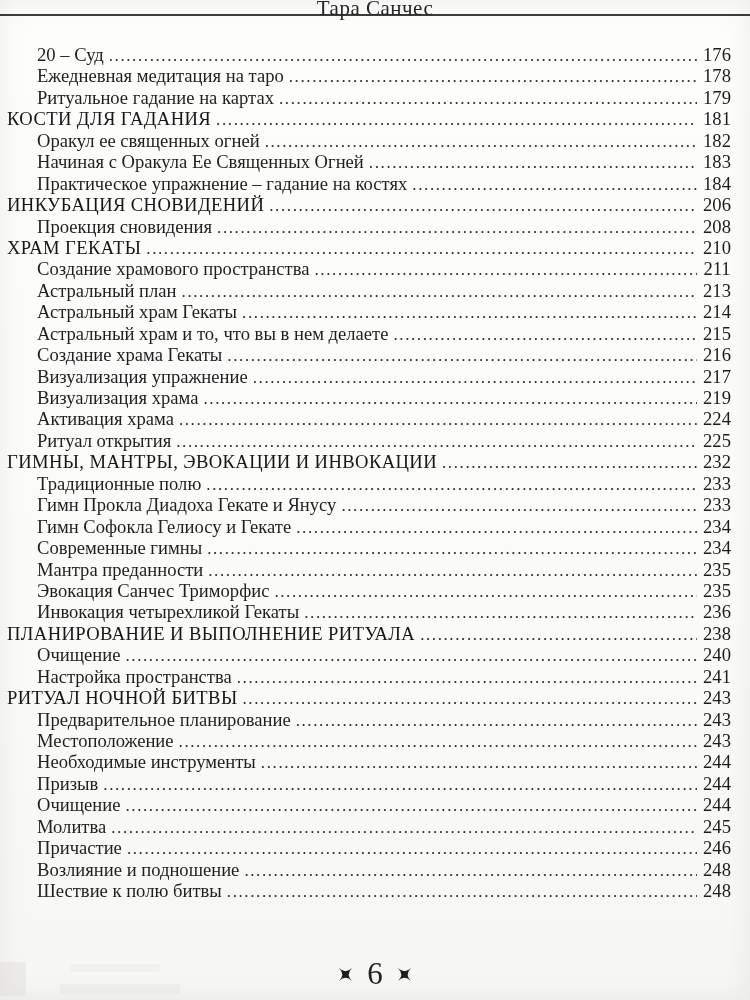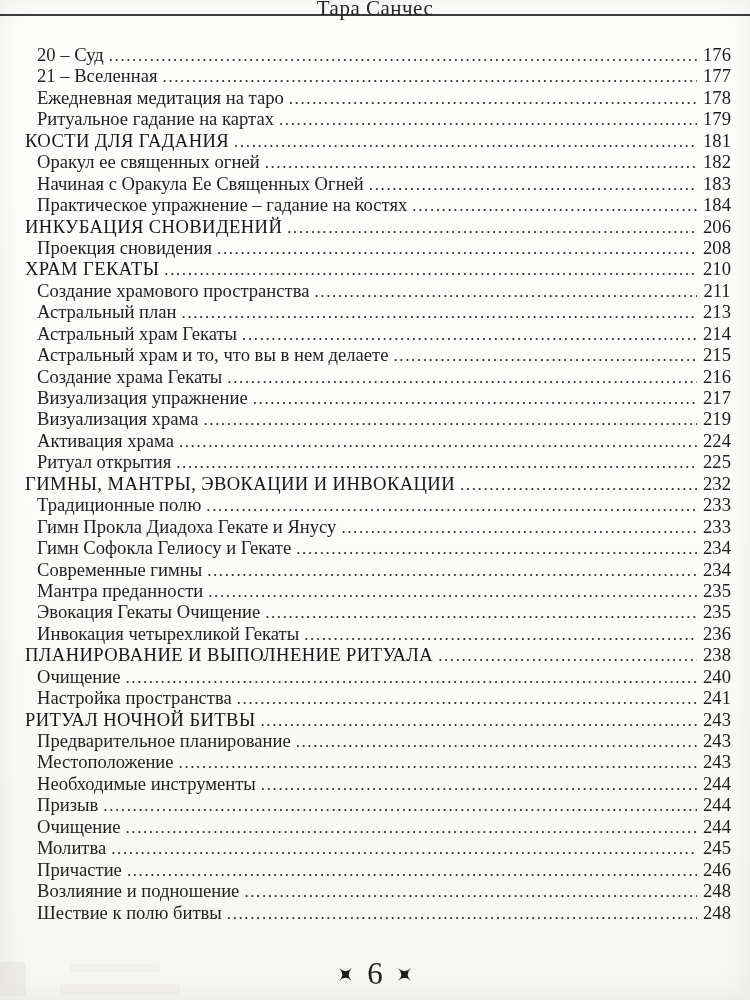--- a/index.html
+++ b/index.html
@@ -40,21 +40,20 @@
   .toc-row {
     display: flex;
     align-items: baseline;
     height: 21.45px;
     font-size: 18.6px;
     white-space: nowrap;
   }
   .toc-row.section .label {
     letter-spacing: 0.4px;
     color: #161616;
-    margin-left: 18px;
   }
   .toc-row.sub { padding-left: 30px; }
   .label { flex: 0 0 auto; }
   .dots {
     flex: 1 1 auto;
     overflow: hidden;
     white-space: nowrap;
     margin: 0 3px 0 5px;
     color: #2c2c2c;
     min-width: 10px;
@@ -102,25 +101,20 @@
     <span class="title">Тара Санчес</span>
   </div>
 
   <div class="toc" id="toc-rows">
       <div class="toc-row sub">
         <span class="label">20 – Суд</span>
         <span class="dots"></span>
         <span class="pagenum">176</span>
       </div>
       <div class="toc-row sub">
-        <span class="label">21 – Вселенная</span>
-        <span class="dots"></span>
-        <span class="pagenum">177</span>
-      </div>
-      <div class="toc-row sub">
         <span class="label">Ежедневная медитация на таро</span>
         <span class="dots"></span>
         <span class="pagenum">178</span>
       </div>
       <div class="toc-row sub">
         <span class="label">Ритуальное гадание на картах</span>
         <span class="dots"></span>
         <span class="pagenum">179</span>
       </div>
       <div class="toc-row section">
@@ -227,21 +221,21 @@
         <span class="label">Современные гимны</span>
         <span class="dots"></span>
         <span class="pagenum">234</span>
       </div>
       <div class="toc-row sub">
         <span class="label">Мантра преданности</span>
         <span class="dots"></span>
         <span class="pagenum">235</span>
       </div>
       <div class="toc-row sub">
-        <span class="label">Эвокация Гекаты Очищение</span>
+        <span class="label">Эвокация Санчес Триморфис</span>
         <span class="dots"></span>
         <span class="pagenum">235</span>
       </div>
       <div class="toc-row sub">
         <span class="label">Инвокация четырехликой Гекаты</span>
         <span class="dots"></span>
         <span class="pagenum">236</span>
       </div>
       <div class="toc-row section">
         <span class="label">ПЛАНИРОВАНИЕ И ВЫПОЛНЕНИЕ РИТУАЛА</span>

